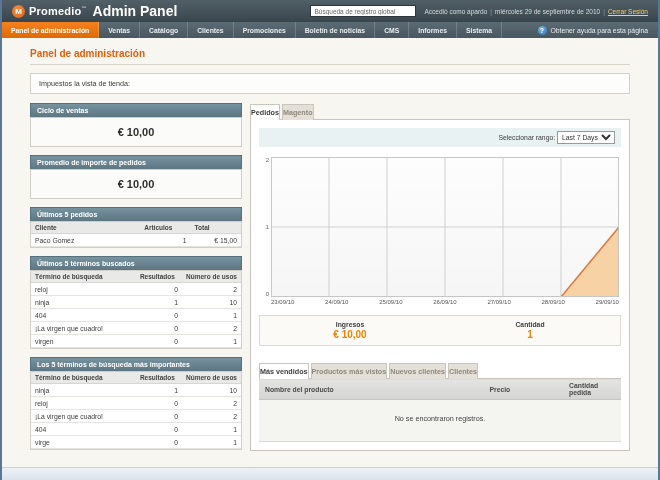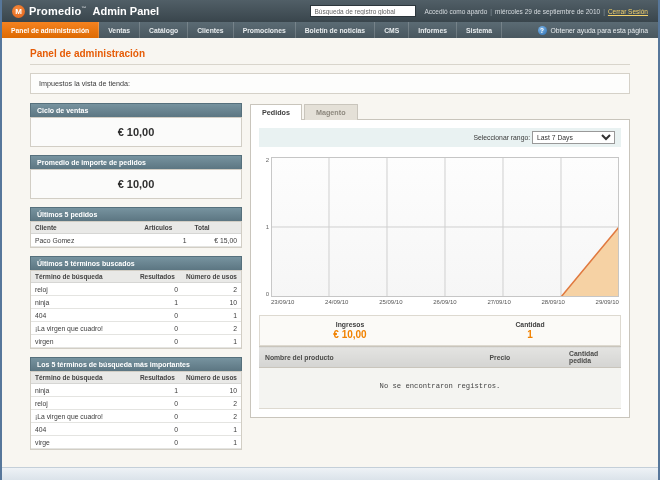--- a/index.html
+++ b/index.html
@@ -9,21 +9,21 @@
            background:#f8f6f1; display:flex; flex-direction:column; }
 
   
   .header { height:22px; background:linear-gradient(#515f67,#39454c); display:flex; align-items:center;
             padding:0 10px; flex-shrink:0; }
   .logo { display:flex; align-items:center; gap:4px; }
   .logo-badge { width:13px; height:13px; border-radius:50%; background:radial-gradient(circle at 40% 35%, #f68a3c, #e0621a);
                 color:#fff; font-size:8px; font-weight:bold; display:flex; align-items:center; justify-content:center; }
   .logo-magento { color:#fff; font-size:11px; font-weight:bold; letter-spacing:.2px; }
   .logo-tm { color:#cfd4d8; font-size:5px; vertical-align:super; }
-  .logo-admin { color:#fff; font-size:11px; font-weight:bold; margin-left:2px; }
+  .logo-admin { color:#fff; font-size:14px; font-weight:bold; margin-left:2px; }
   .search-box { margin-left:auto; width:106px; height:12px; font-size:6.5px; color:#666;
                 border:1px solid #2c363c; padding:0 3px; background:#fff; }
   .header-right { margin-left:8px; font-size:6.5px; color:#d7dce0; white-space:nowrap; }
   .header-right .sep { color:#8b979e; margin:0 3px; }
   .logout-link { color:#f5d26a; text-decoration:underline; cursor:pointer; }
 
   
   .nav { height:16px; background:linear-gradient(#5b6b74,#49575f); display:flex; align-items:stretch; flex-shrink:0; }
   .nav-item { display:flex; align-items:center; padding:0 9px; color:#e8ecee; font-size:6.8px; font-weight:bold;
               border-right:1px solid rgba(255,255,255,.18); cursor:pointer; white-space:nowrap; }
@@ -53,45 +53,45 @@
   .big-value { text-align:center; font-size:11px; font-weight:bold; color:#2f2f2f; padding:8px 0; }
 
   table { width:100%; border-collapse:collapse; }
   .mini th { background:#e9e9e7; color:#444; font-size:6.5px; font-weight:bold; text-align:left;
              padding:2px 4px; border-bottom:1px solid #d6d6d4; white-space:nowrap; }
   .mini td { font-size:6.8px; color:#3c3c3c; padding:2.5px 4px; border-bottom:1px solid #e4e4e1; background:#fff; }
   .mini .num { text-align:right; }
 
   
   .tabs { display:flex; gap:2px; padding-left:0; position:relative; top:1px; }
-  .tab { font-size:7.2px; font-weight:bold; padding:3px 11px; border:1px solid #c9c5bc; border-bottom:none;
+  .tab { font-size:7.2px; font-weight:bold; padding:3px 0; border:1px solid #c9c5bc; border-bottom:none;
          background:#e4e0d7; color:#8d887e; cursor:pointer; border-radius:1px 1px 0 0; white-space:nowrap; }
   .tab.active { background:#fff; color:#3e3e3e; }
   .panel { border:1px solid #c9c5bc; background:#fff; padding:8px; }
 
   .range-bar { background:#e9f2f2; padding:3px 6px; font-size:6.8px; color:#3a3a3a; text-align:right; }
-  .range-bar select { background:#fff; width:83px; }
+  .range-bar select { background:#fff; width:58px; }
 
   .chart-wrap { display:flex; margin:10px 2px 2px 0; }
   .y-labels { width:12px; display:flex; flex-direction:column; justify-content:space-between;
               font-size:6px; color:#666; text-align:right; padding-right:2px; height:140px; }
   .chart-area { flex:1; min-width:0; }
   .chart-svg { display:block; width:100%; height:140px; background:linear-gradient(#fdfdfd,#f6f6f6); }
   .x-labels { display:flex; justify-content:space-between; font-size:6px; color:#555; margin-top:2px; }
 
   .stats { display:flex; border:1px solid #ddd9d0; background:#fbfaf7; margin-top:10px; padding:5px 0; }
   .stat { flex:1; text-align:center; }
   .stat-label { font-size:6.8px; font-weight:bold; color:#3e3e3e; }
   .stat-value { font-size:10px; font-weight:bold; color:#f18200; margin-top:1px; }
 
   .bottom-tabs { margin-top:16px; }
   .grid-table th { background:linear-gradient(#e3e3e1,#d4d4d2); color:#4a4a48; font-size:6.8px; font-weight:bold;
                    text-align:left; padding:3px 6px; border:1px solid #c9c5bc; border-left:none; border-right:none; }
   .grid-empty { background:#f4f4f1; text-align:center; font-size:7.2px; color:#444; padding:14px 0 18px 0;
-                border-bottom:1px solid #ddd9d0;font-family:Liberation Mono, monospace; }
+                border-bottom:1px solid #ddd9d0; }
 
   
   .footer-band { height:13px; background:linear-gradient(#eef2f6,#dbe3ea); border-top:1px solid #c4cfd9; flex-shrink:0; }
 </style>
 </head>
 <body>
 
 <div class="frame">
 
   <div class="header">
@@ -312,20 +312,26 @@
             <div class="stat">
               <div class="stat-label">Ingresos</div>
               <div class="stat-value">€ 10,00</div>
             </div>
             <div class="stat">
               <div class="stat-label">Cantidad</div>
               <div class="stat-value">1</div>
             </div>
           </div>
 
+          <div class="tabs bottom-tabs">
+            <div class="tab active">Más vendidos</div>
+            <div class="tab">Productos más vistos</div>
+            <div class="tab">Nuevos clientes</div>
+            <div class="tab">Clientes</div>
+          </div>
 
           <table class="grid-table">
             <colgroup>
                 <col style="width:62%">
                 <col style="width:22%">
                 <col style="width:16%">
               </colgroup>
             <tbody>
                 <tr>
               <th>Nombre del producto</th>

